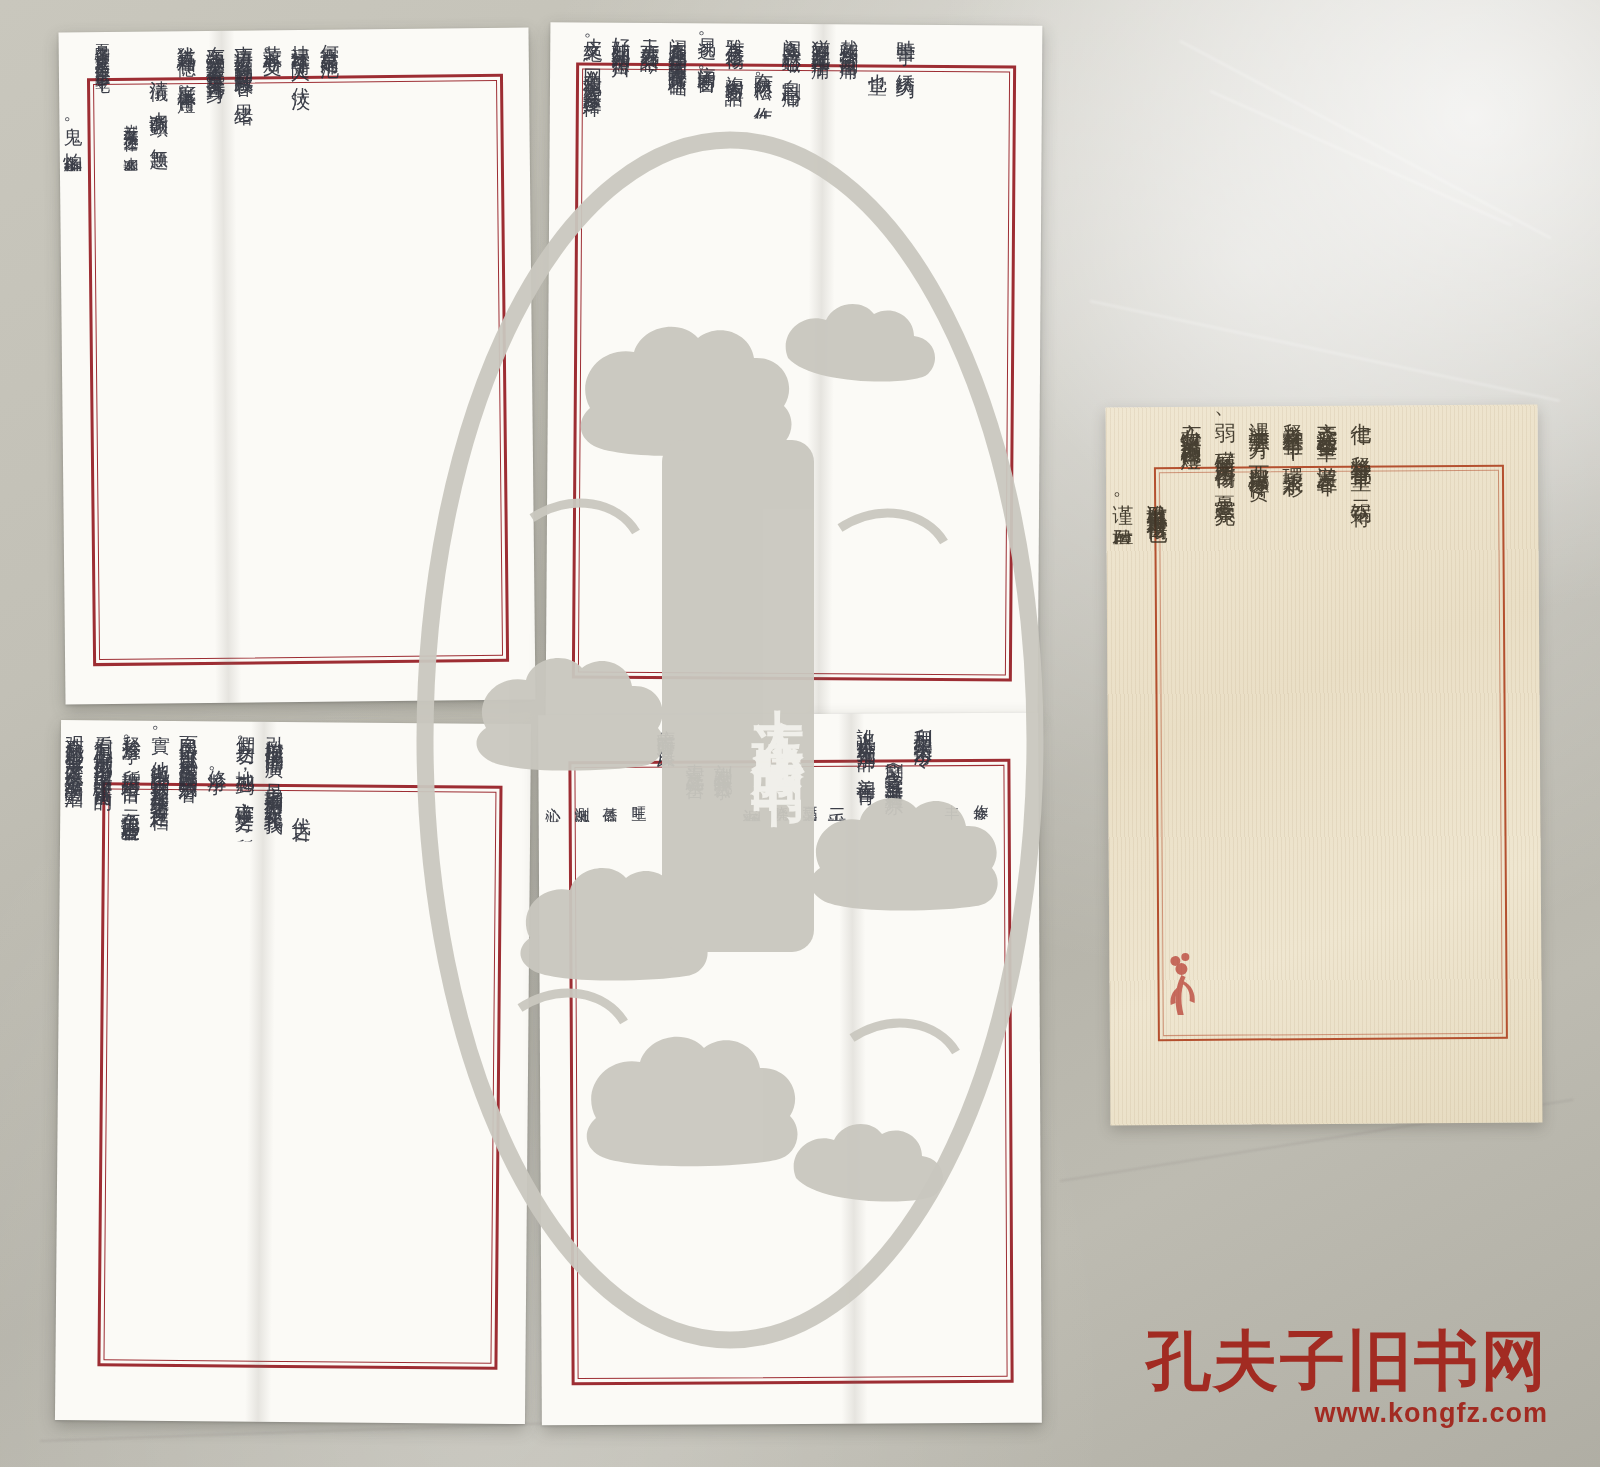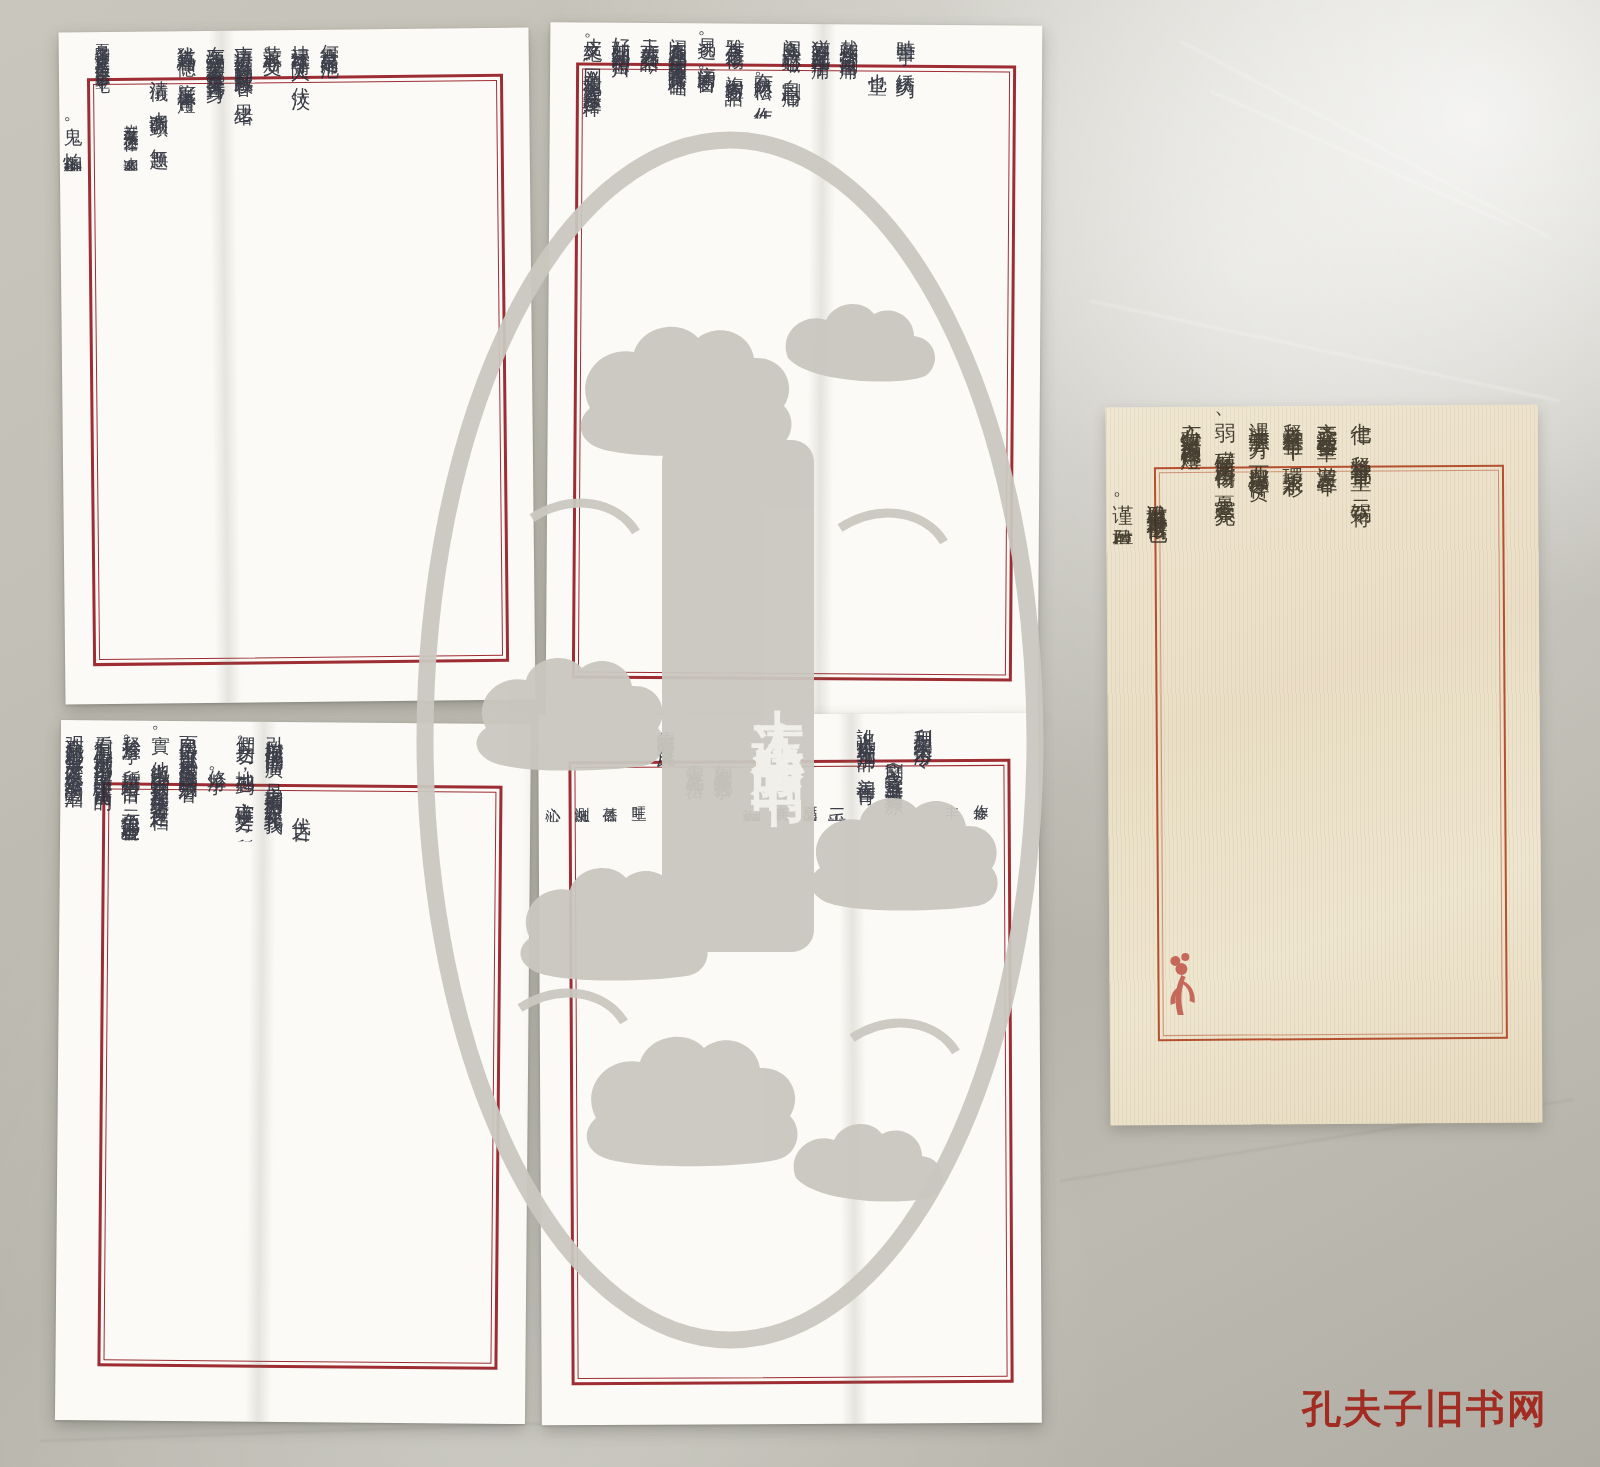--- a/index.html
+++ b/index.html
@@ -203,21 +203,21 @@
   
   #brand {
     position: absolute;
     right: 52px; bottom: 38px;
     text-align: right;
     color: #a02a22;
     pointer-events: none;
   }
   #brand .brand-title {
     font-family: "DejaVu Serif", serif;
-    font-size: 39px;
+    font-size: 65px;
     font-weight: 700;
     letter-spacing: 2px;
     color: #a22b22;
     line-height: 1.05;
   }
   #brand .brand-url {
     font-family: "Liberation Sans", sans-serif;
     font-size: 27px;
     font-weight: 700;
     letter-spacing: 1px;
@@ -372,15 +372,16 @@
       </g>
     </svg>
   </div>
 
   <div id="wm-text">
     <span>大连小滕的书</span>
   </div>
 
   <div id="brand">
     <div class="brand-title">孔夫子旧书网</div>
+    <div class="brand-url">www.kongfz.com</div>
   </div>
 
 </div>
 
 </body></html>

